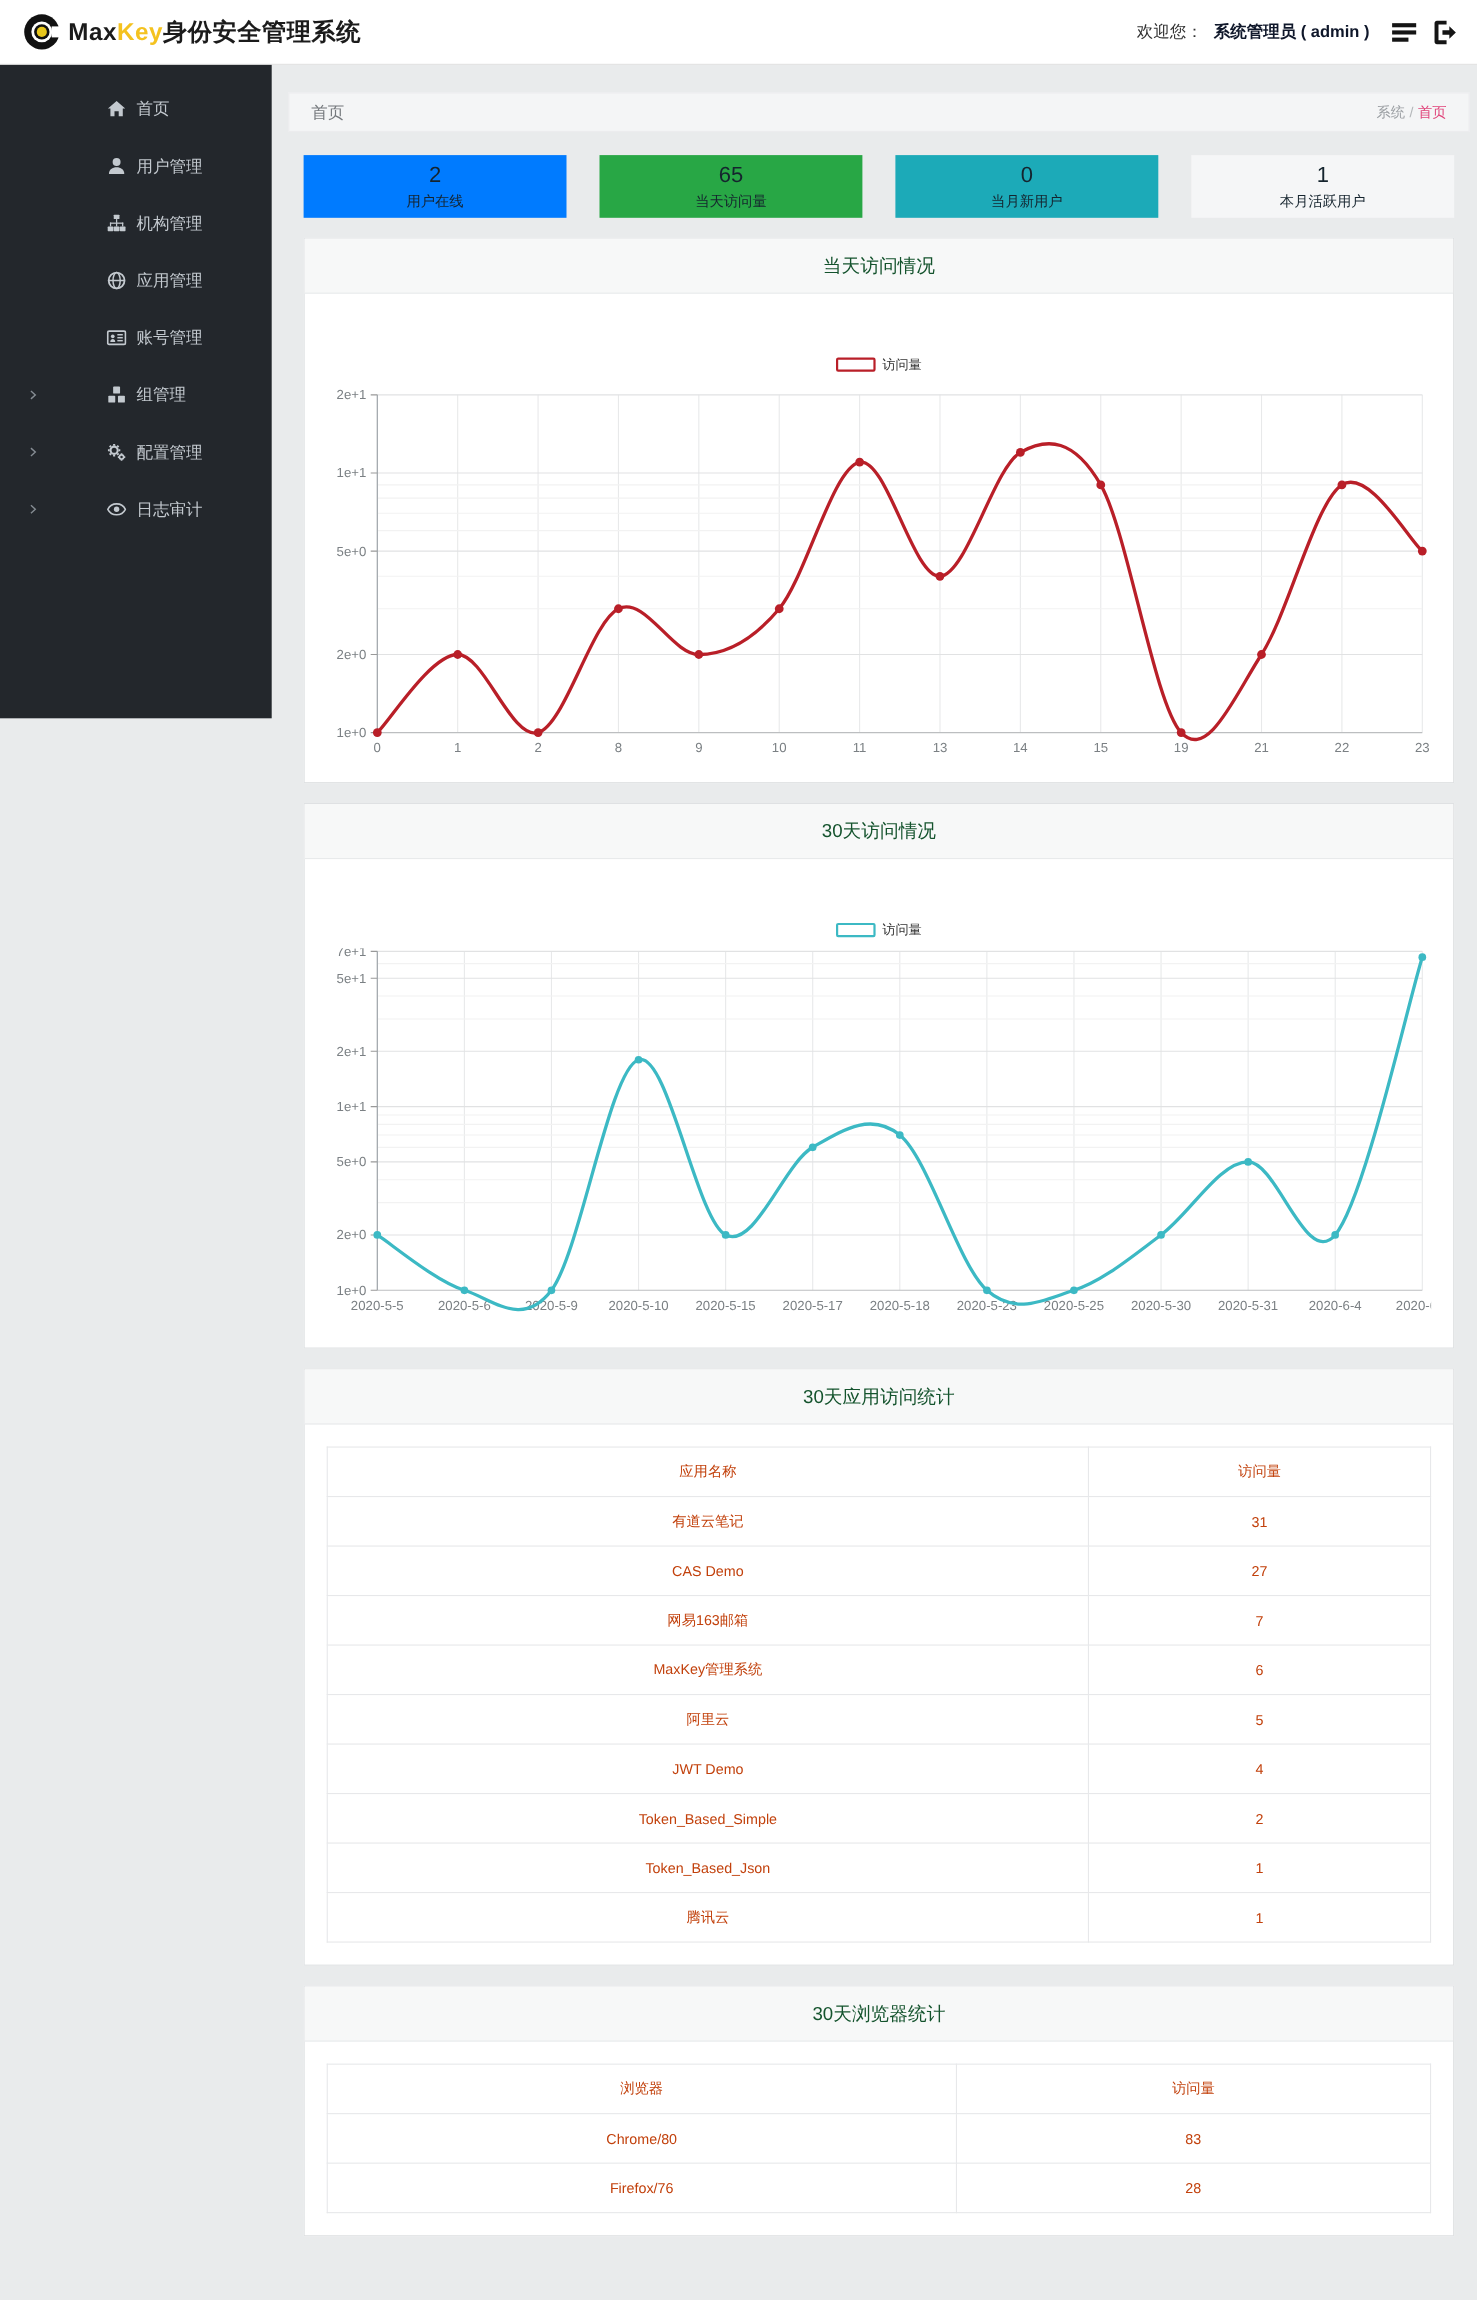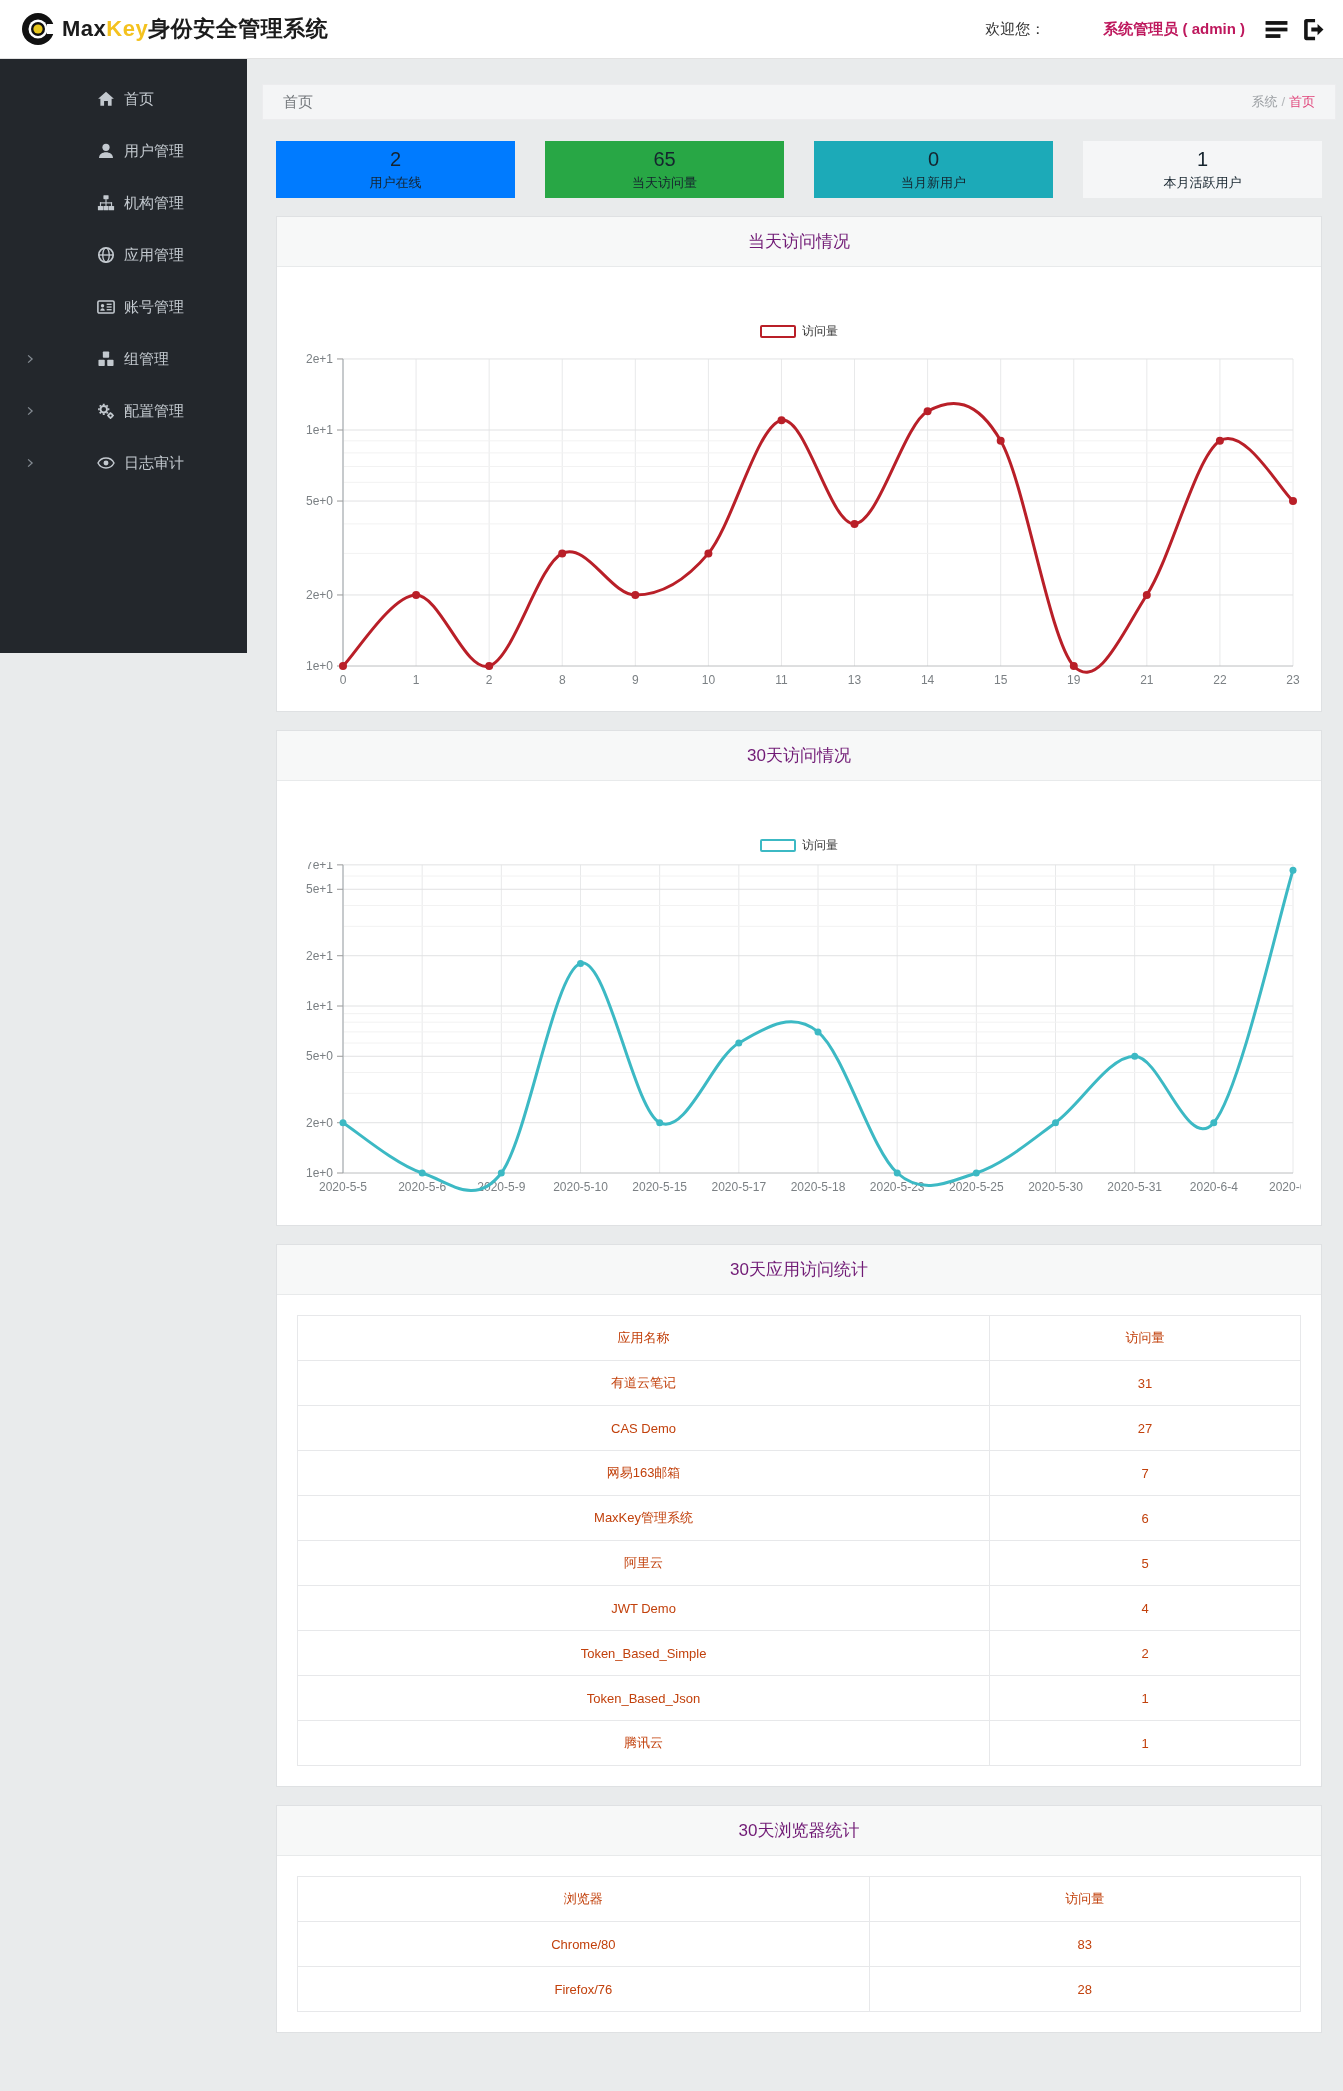--- a/index.html
+++ b/index.html
@@ -16,21 +16,21 @@
     display:flex; align-items:center; justify-content:space-between;
     padding:0 16px 0 20px;
   }
   .brand { display:flex; align-items:center; gap:6px; }
   .brand-text { font-size:22px; font-weight:bold; letter-spacing:.5px; }
   .brand-max { color:#1b1b1b; }
   .brand-key { color:#f4c21f; }
   .brand-suffix { color:#1b1b1b; }
   .header-right { display:flex; align-items:center; gap:10px; }
   .welcome-label { font-size:15px; color:#333; }
-  .welcome-user  { font-size:15px; font-weight:bold; color:#be185d; margin-right:8px;margin-left:48px; }
+  .welcome-user  { font-size:15px; font-weight:bold; color:#0f172a; margin-right:8px; }
   .hdr-icon { width:27px; height:25px; display:inline-flex; }
   .hdr-icon svg { width:100%; height:100%; fill:#151515; }
   
   .sidebar {
     position:absolute; left:0; top:59px; width:247px; height:594px;
     background:#23272c; padding-top:14px;
   }
   .sidebar ul { list-style:none; margin:0; padding:0; }
   .side-item {
     position:relative; height:52px; display:flex; align-items:center;
@@ -62,21 +62,21 @@
     flex:1; height:57px; display:flex; flex-direction:column;
     justify-content:center; align-items:center;
   }
   .stat-value { font-size:20px; line-height:1.15; color:#15242e; }
   .stat-label { font-size:13px; margin-top:3px; color:#15242e; }
   
   .panel { background:#fff; border:1px solid #dfe1e3; margin-top:18px; }
   .panel-head {
     height:50px; display:flex; align-items:center; justify-content:center;
     background:#f7f8f8; border-bottom:1px solid #e8eaeb;
-    font-size:17px; color:#701a75;
+    font-size:17px; color:#14532d;
   }
   .chart-body { padding:56px 20px 11px 20px; }
   .table-body { padding:20px; }
   .legend {
     display:flex; justify-content:center; align-items:center; gap:6px;
     margin-bottom:8px; font-size:12px; color:#333; cursor:pointer;
   }
   .legend-box { width:36px; height:13px; border:2px solid #999; background:#fff; border-radius:2px; }
   svg.chart { display:block; }
   .tick { font:12px "Liberation Sans","DejaVu Sans",sans-serif; fill:#7b8084; }

